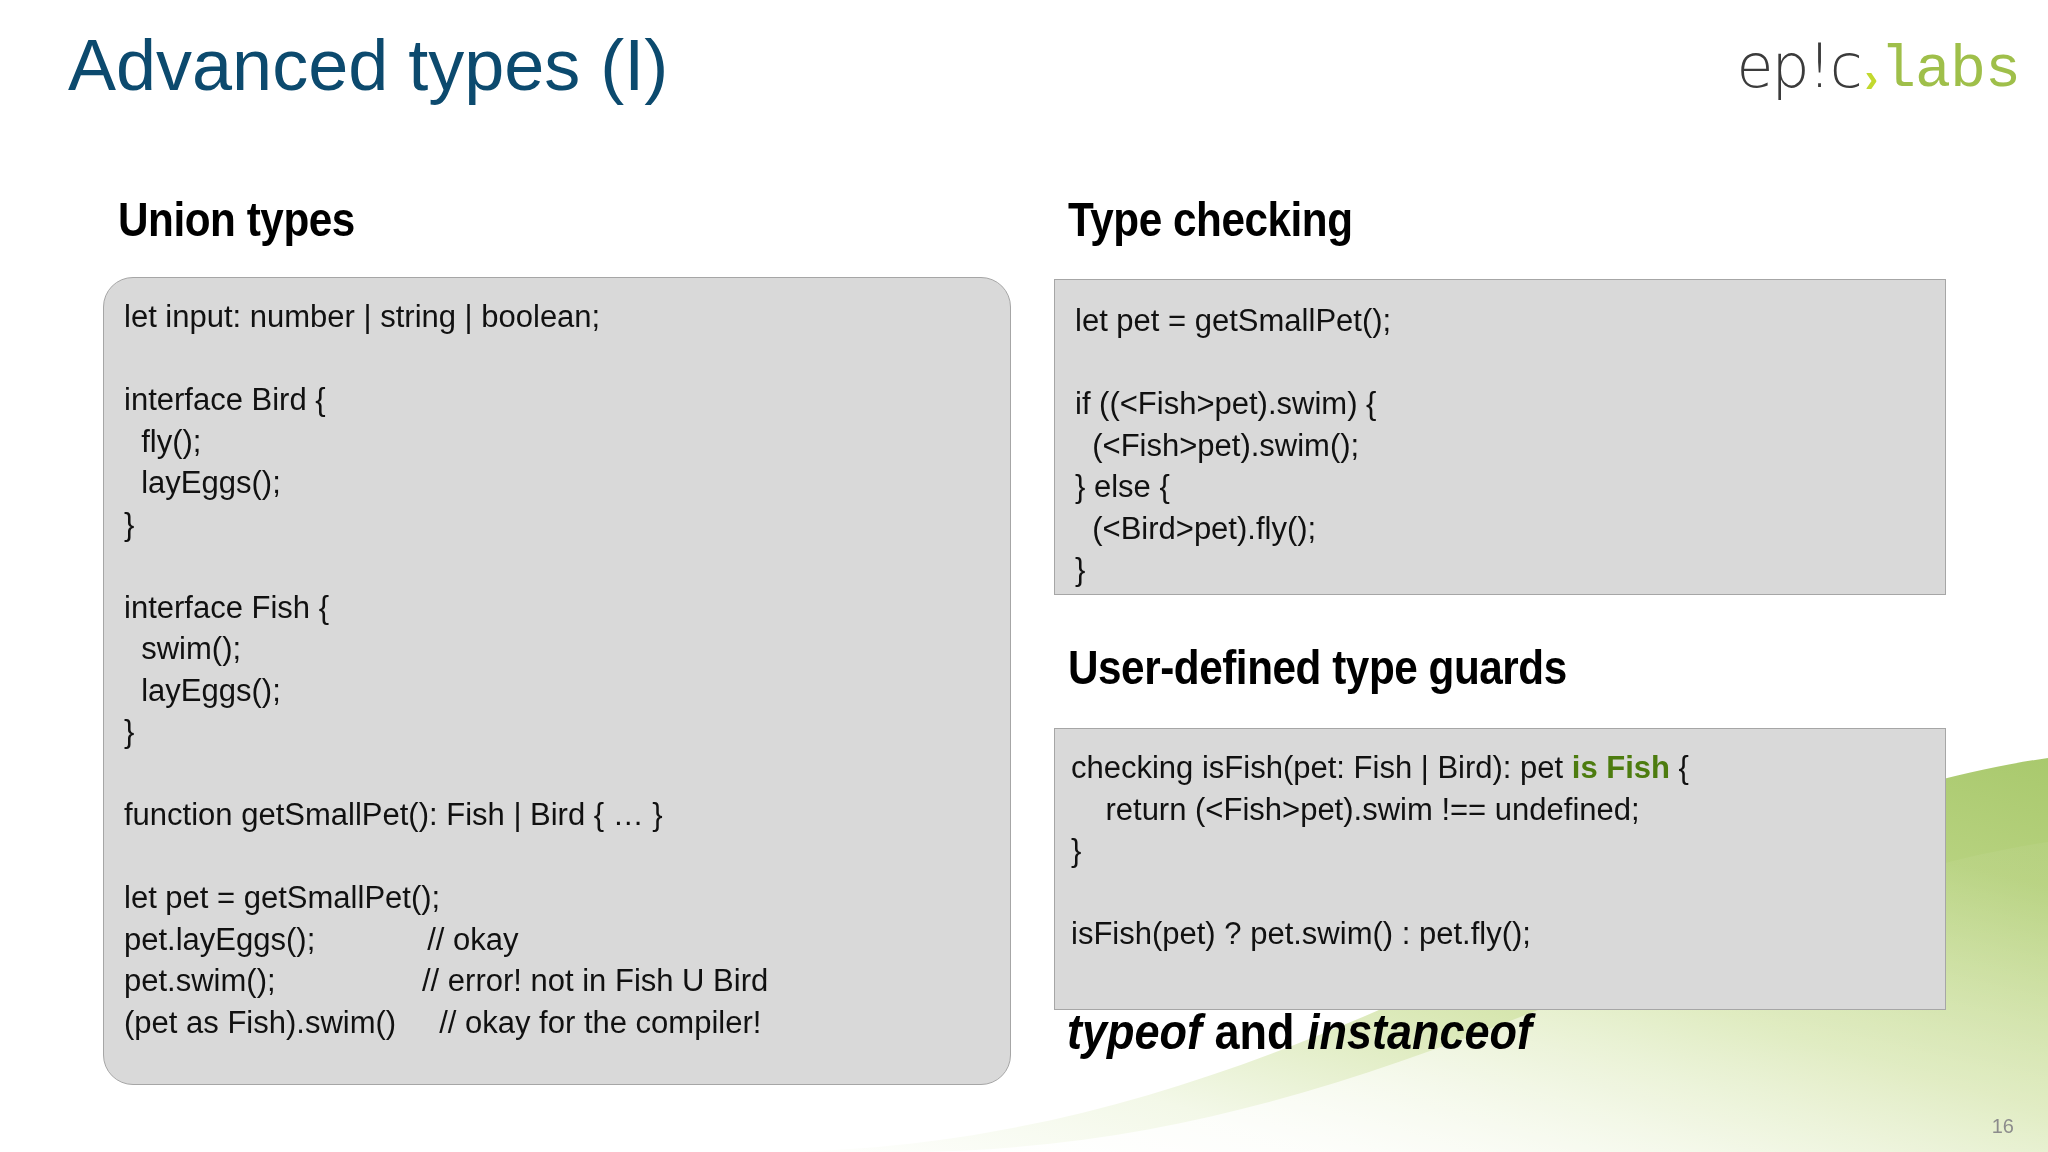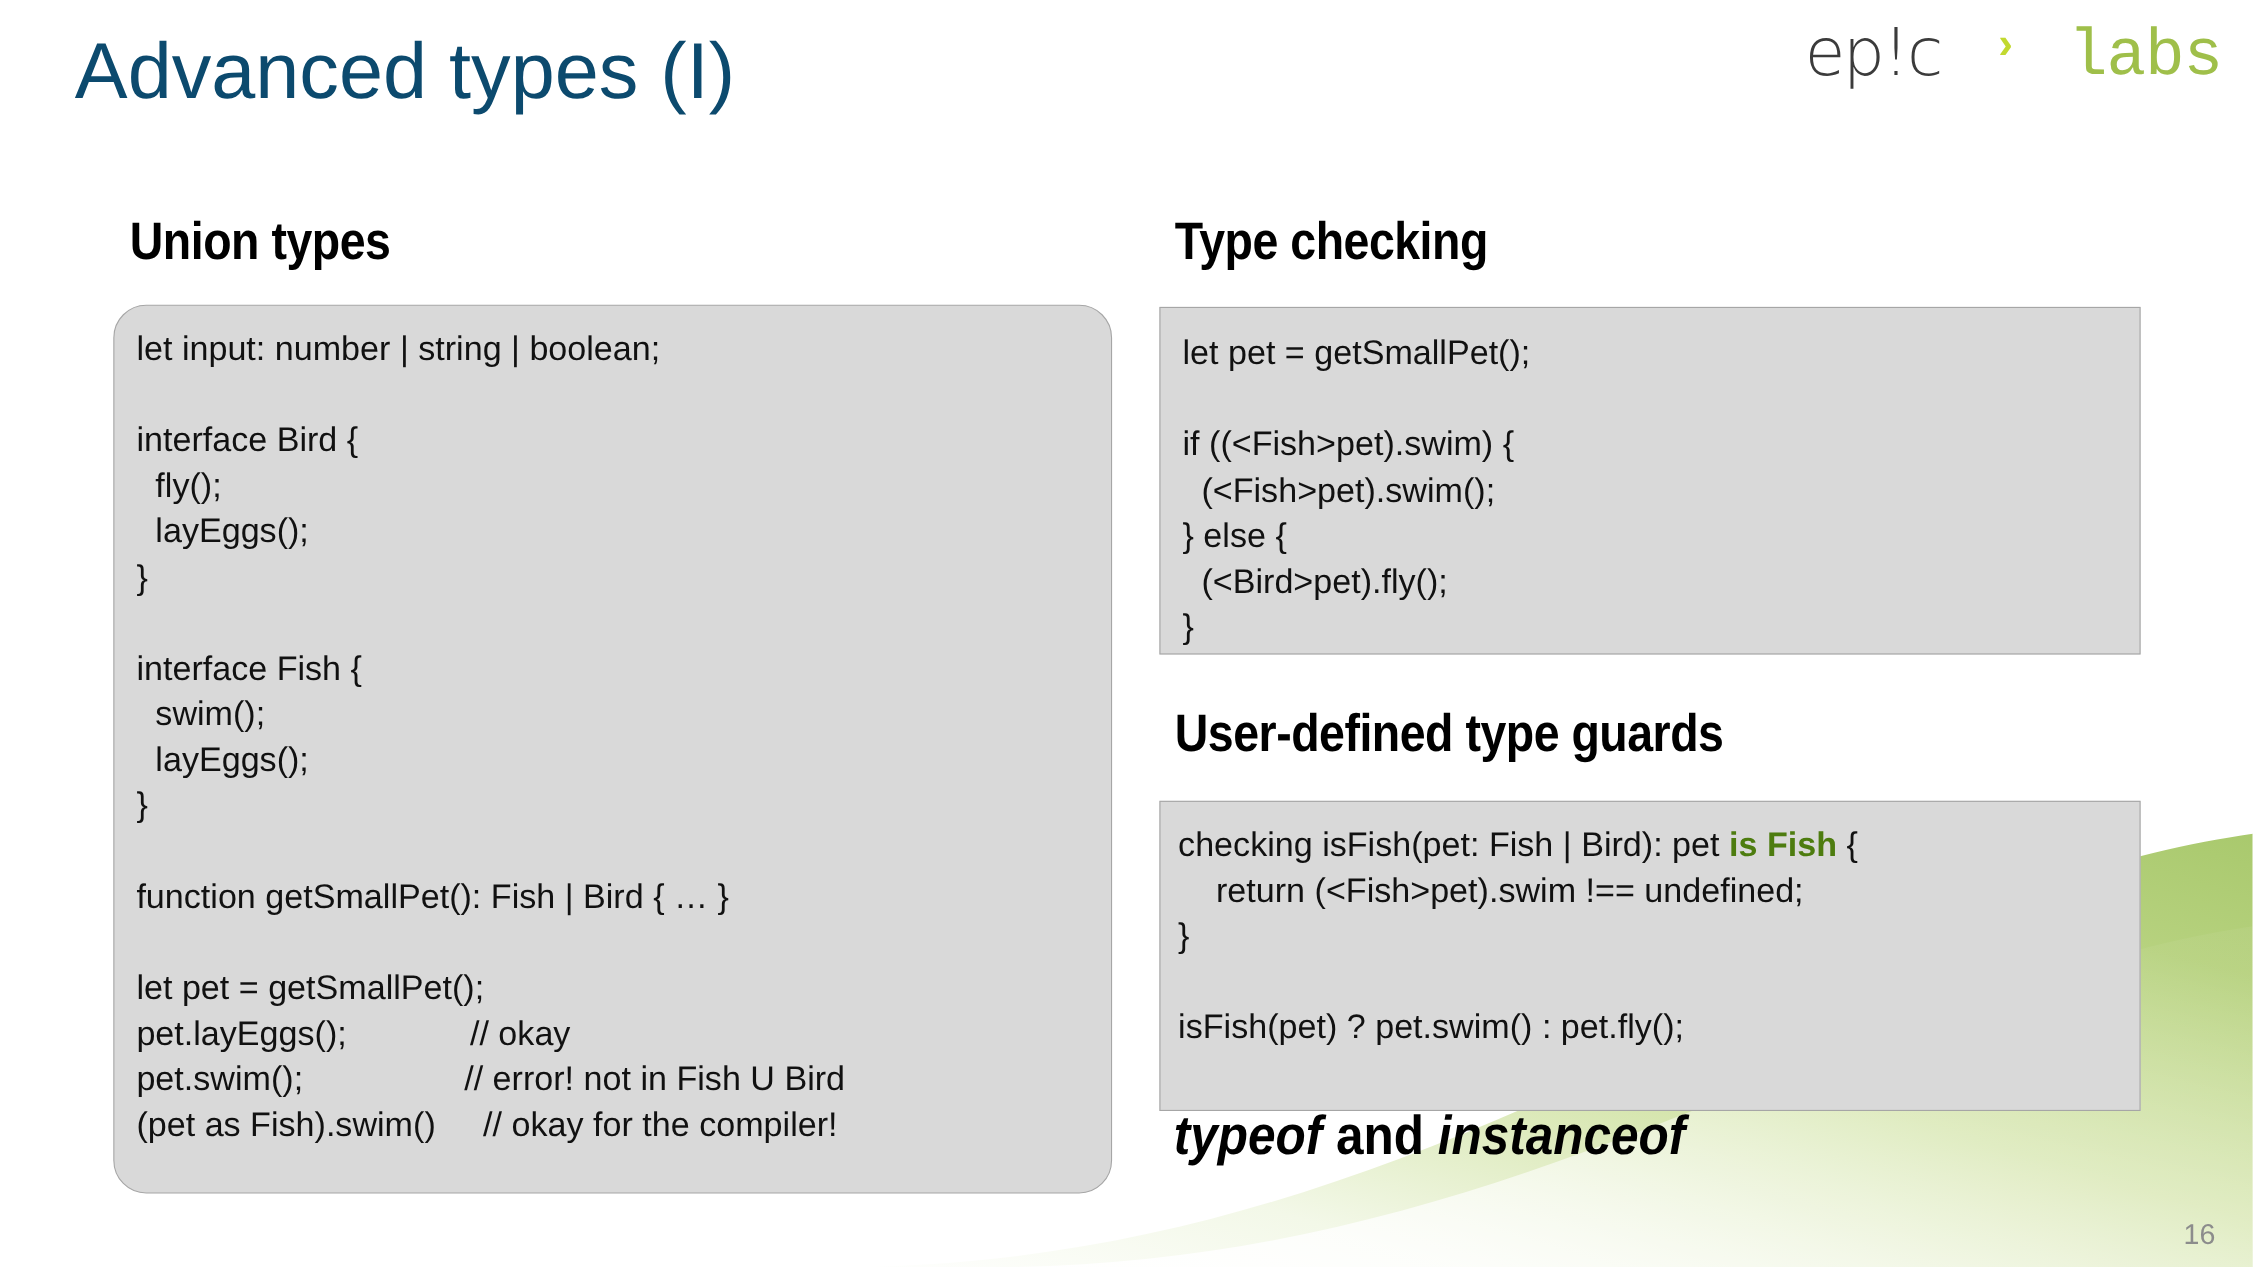--- a/index.html
+++ b/index.html
@@ -40,23 +40,22 @@
     white-space: nowrap;
     z-index: 5;
   }
 
   .logo {
     position: absolute;
     right: 28px;
     top: 18px;
     height: 78px;
     display: flex;
-    align-items: flex-start;
-    z-index: 5;
-    gap: 48px;
+    align-items: flex-end;
+    z-index: 5;
   }
   .logo-epic {
     font-family: "DejaVu Sans", sans-serif;
     font-size: 60px;
     font-weight: 300;
     color: #3b3b3b;
     letter-spacing: -2px;
     line-height: 1;
   }
   .logo-arrow {
@@ -136,21 +135,21 @@
     z-index: 5;
   }
   .typeof-line .ital { font-style: italic; }
 
   
   .page-num {
     position: absolute;
     right: 34px;
     bottom: 14px;
     font-family: "Liberation Sans", sans-serif;
-    font-size: 26px;
+    font-size: 20px;
     color: #8c8c8c;
     z-index: 6;
   }
 </style>
 </head>
 <body>
 
 <div id="slide">
 
   <svg class="wave-wrap" viewBox="0 0 2048 1152" preserveAspectRatio="none" xmlns="http://www.w3.org/2000/svg">

